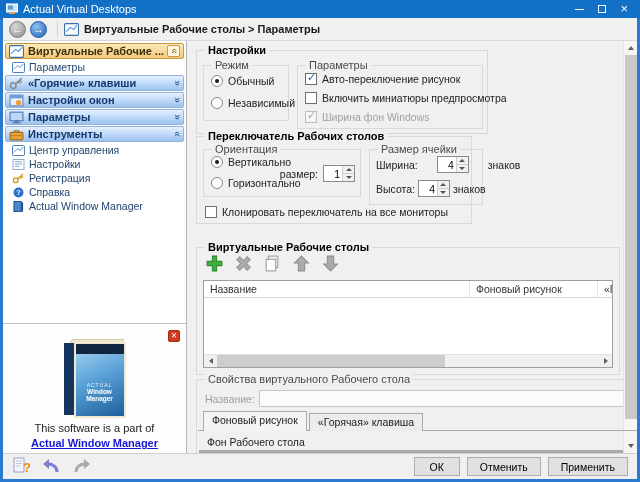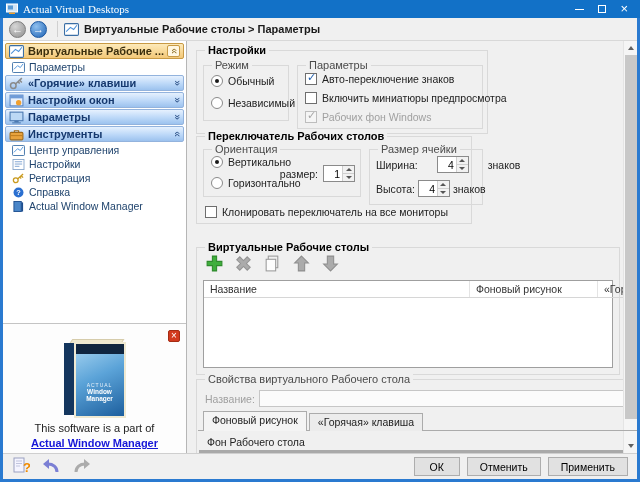--- a/index.html
+++ b/index.html
@@ -6,21 +6,21 @@
   html,body { width:640px; height:482px; }
   body { font-family:"Liberation Sans",sans-serif; font-size:11px; background:#888; }
 
   .window { position:relative; width:640px; height:482px; background:#f0f0f0;
             border-left:3px solid #2a7ad0; border-right:3px solid #2a7ad0; border-bottom:3px solid #2a7ad0; }
 
   
   .titlebar { height:18px; margin:-0px -0px 0 -0px; background:#1271c7; display:flex; align-items:center;
               padding:0 6px; color:#fff; position:relative; left:-3px; width:640px; }
   .titlebar .t-icon { width:12px; height:12px; margin-right:5px; flex:none; }
-  .titlebar .t-text { font-size:11px; flex:1; white-space:nowrap;font-family:Liberation Serif, serif; }
+  .titlebar .t-text { font-size:11px; flex:1; white-space:nowrap; }
   .t-controls { display:flex; align-items:center; gap:14px; margin-right:6px; }
   .tc-min { width:9px; height:1px; background:#fff; }
   .tc-max { width:8px; height:8px; border:1px solid #fff; }
   .tc-close { color:#fff; font-size:13px; line-height:10px; }
 
   
   .toolbar { height:23px; background:#f0f0f0; border-bottom:1px solid #d8d8d8; display:flex; align-items:center; padding:0 6px; }
   .nav-btn { width:17px; height:17px; border-radius:50%; margin-right:4px; display:flex; align-items:center; justify-content:center; flex:none; }
   .nav-back { background:radial-gradient(circle at 35% 30%, #d6d6d6, #8f8f8f); border:1px solid #7c7c7c; }
   .nav-fwd  { background:radial-gradient(circle at 35% 30%, #8fc0ef, #1e62b4); border:1px solid #1b57a0; }
@@ -85,21 +85,21 @@
   .spin-btns { display:flex; flex-direction:column; width:12px; border-left:1px solid #cfcfcf; }
   .sb { flex:1; display:flex; align-items:center; justify-content:center; background:#f1f1f1; }
   .sb + .sb { border-top:1px solid #cfcfcf; }
   .sb i { display:block; width:0; height:0; border-left:3px solid transparent; border-right:3px solid transparent; }
   .sb.up i { border-bottom:3px solid #555; }
   .sb.dn i { border-top:3px solid #555; }
 
   
   .dk-toolbar { position:absolute; left:8px; top:6px; display:flex; gap:10px; }
   .dk-btn { width:19px; height:19px; display:flex; align-items:center; justify-content:center; }
-  .list { position:absolute; left:6px; right:6px; top:32px; bottom:6px; background:#fff; border:1px solid #9f9f9f; display:flex; flex-direction:row; }
+  .list { position:absolute; left:6px; right:6px; top:32px; bottom:6px; background:#fff; border:1px solid #9f9f9f; display:flex; flex-direction:column; }
   .list-head { display:flex; height:17px; border-bottom:1px solid #d6d6d6; align-items:center; font-size:10.5px; color:#333; flex:none; }
   .lh-col { padding:0 6px; border-right:1px solid #e4e4e4; height:100%; display:flex; align-items:center; white-space:nowrap; overflow:hidden; }
   .lh-name { width:266px; flex:none; }
   .lh-wall { width:128px; flex:none; }
   .lh-hot { flex:1; border-right:none; }
   .list-body { flex:1; background:#fff; }
   .hscroll { height:13px; flex:none; background:#f0f0f0; display:flex; align-items:stretch; border-top:1px solid #e2e2e2; }
   .hs-btn { width:13px; display:flex; align-items:center; justify-content:center; flex:none; }
   .hs-btn i { display:block; width:0; height:0; border-top:3px solid transparent; border-bottom:3px solid transparent; }
   .hs-left i { border-right:4px solid #606060; }
@@ -294,29 +294,29 @@
           </span>
           <span class="ctl-row" style="left:7px; top:31px;">
             <span class="radio"></span>
             <span>Независимый</span>
           </span>
         </div>
         <div class="grp" style="left:100px; top:14px; width:186px; height:64px; position:absolute;">
           <span class="grp-title">Параметры</span>
           <span class="ctl-row" style="left:7px; top:7px;">
             <span class="check on"></span>
-            <span>Авто-переключение знаков</span>
+            <span>Авто-переключение рисунок</span>
           </span>
           <span class="ctl-row" style="left:7px; top:26px;">
             <span class="check"></span>
             <span>Включить миниатюры предпросмотра</span>
           </span>
           <span class="ctl-row" style="left:7px; top:45px;">
             <span class="check on dis"></span>
-            <span class="lbl-dis">Рабочих фон Windows</span>
+            <span class="lbl-dis">Ширина фон Windows</span>
           </span>
         </div>
       </div>
 
       <div class="grp" style="left:9px; top:95px; width:276px; height:88px;">
         <span class="grp-title bold">Переключатель Рабочих столов</span>
         <div class="grp" style="left:6px; top:12px; width:158px; height:48px; position:absolute;">
           <span class="grp-title">Ориентация</span>
           <span class="ctl-row" style="left:7px; top:6px;">
             <span class="radio sel"></span>

